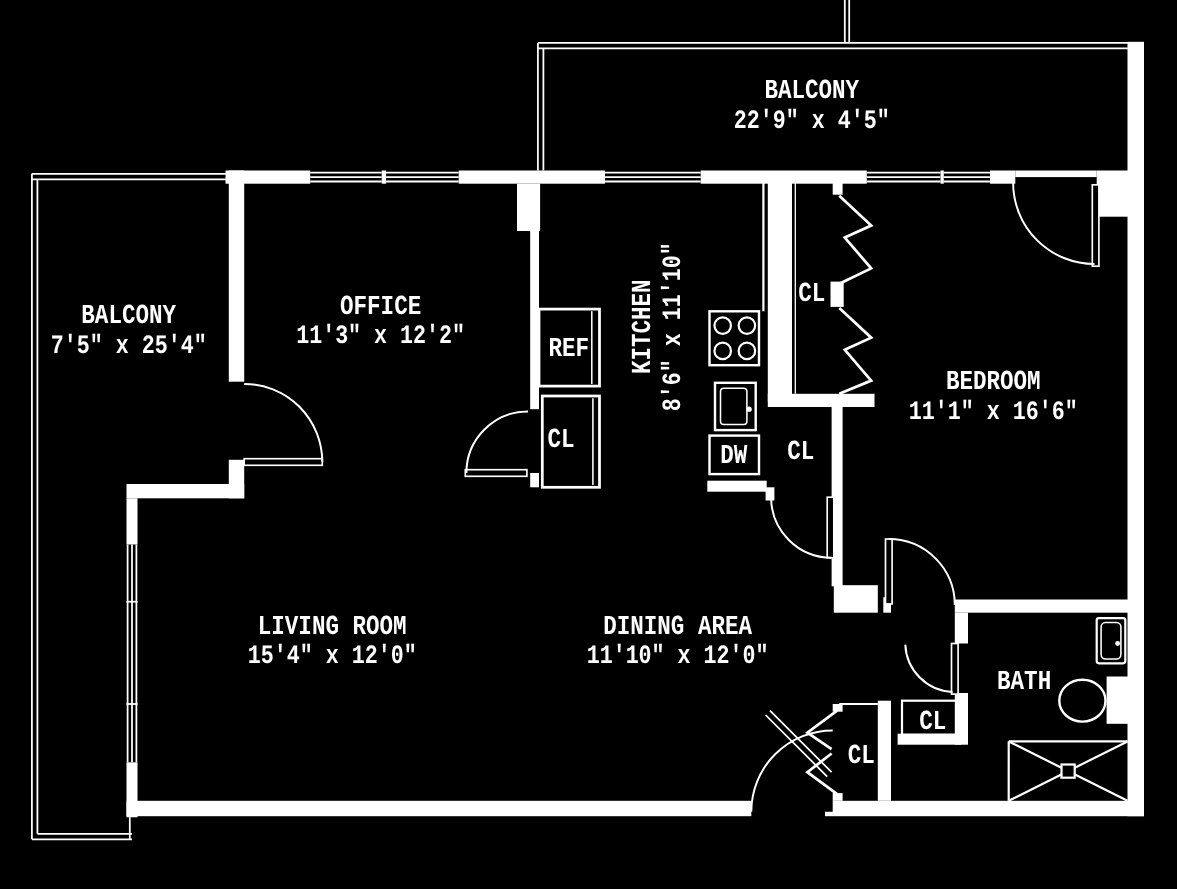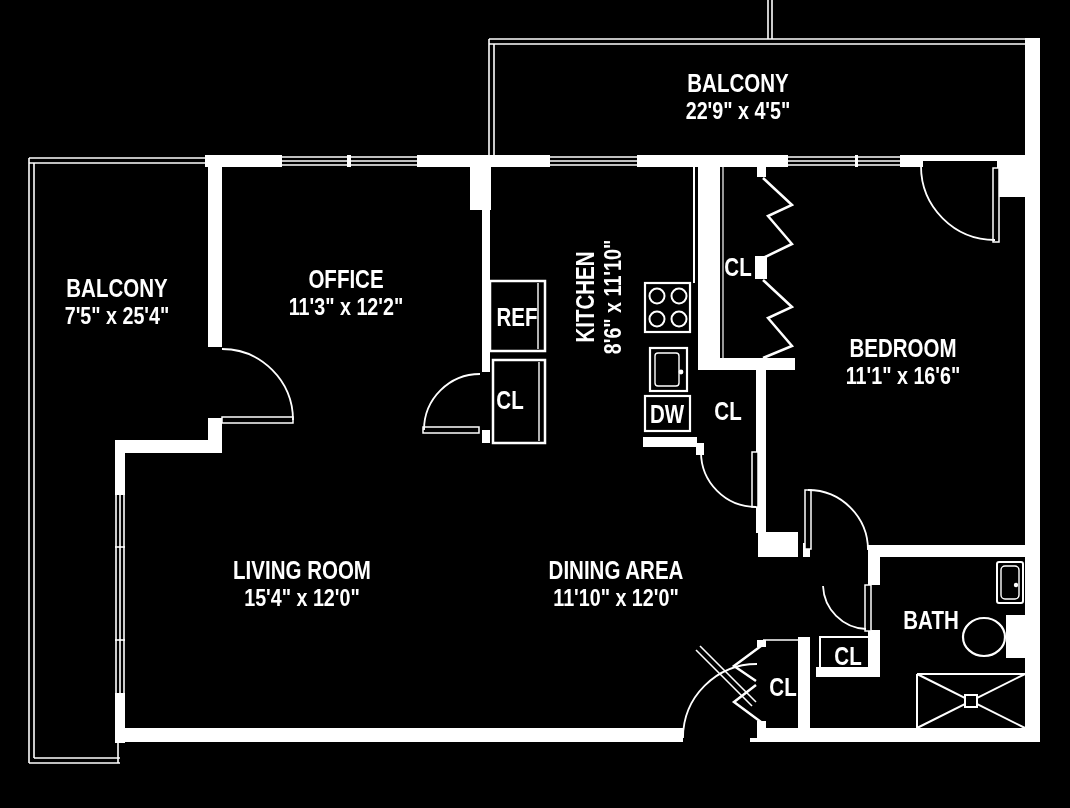--- a/index.html
+++ b/index.html
@@ -1,21 +1,21 @@
 <!DOCTYPE html>
 <html><head>
 <meta charset="utf-8">
 <style>
   html,body{margin:0;padding:0;background:#000;}
   #plan{
     position:relative;
     width:1070px;height:808px;
     background:#000;
     overflow:hidden;
-    font-family:Liberation Sans, sans-serif;
+    font-family:Liberation Mono, monospace;
   }
   #plan svg{position:absolute;left:0;top:0;}
   .lbl{
     position:absolute;
     color:#fff;
     font-weight:bold;
     text-align:center;
     white-space:nowrap;
     line-height:28px;
     font-size:25px;

